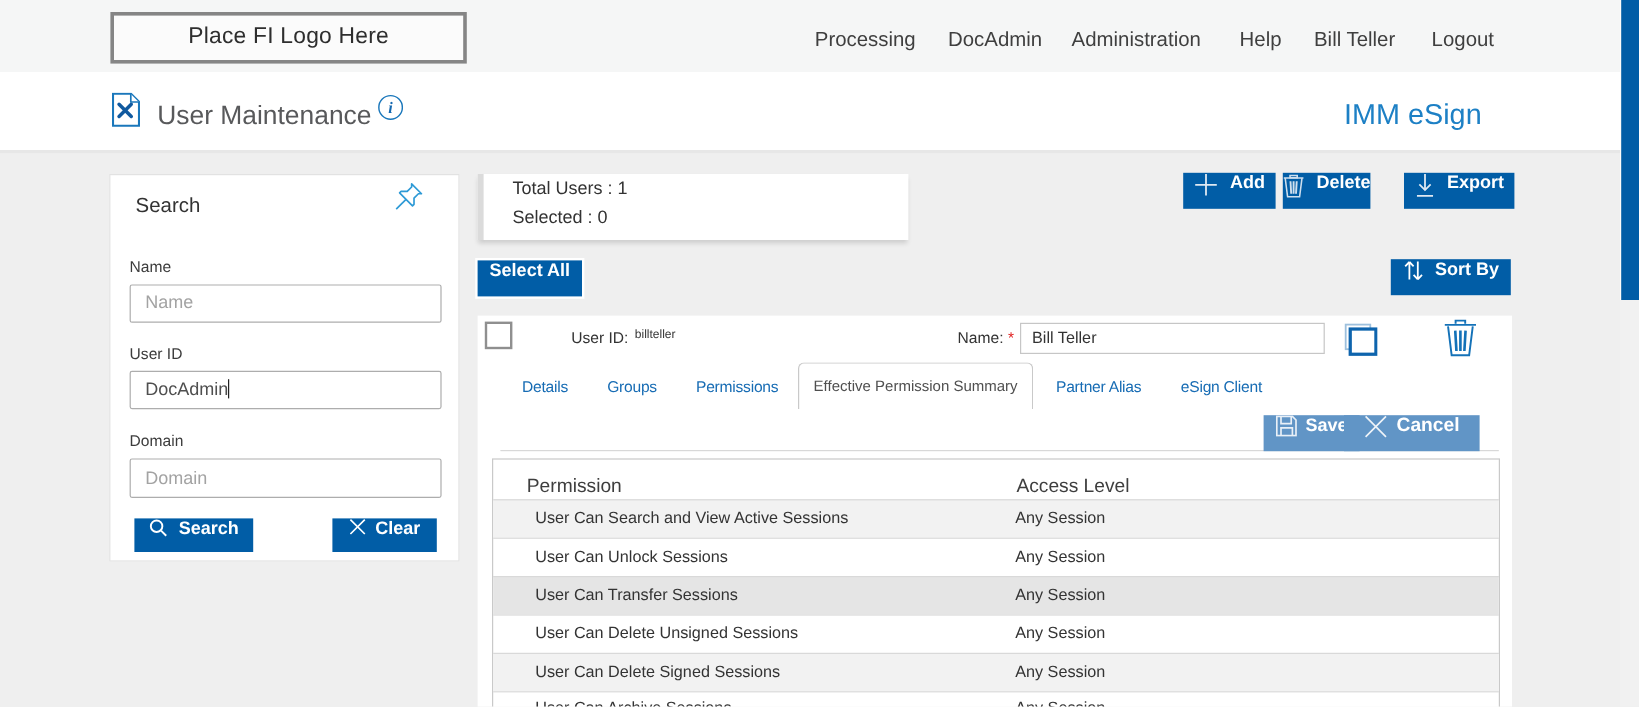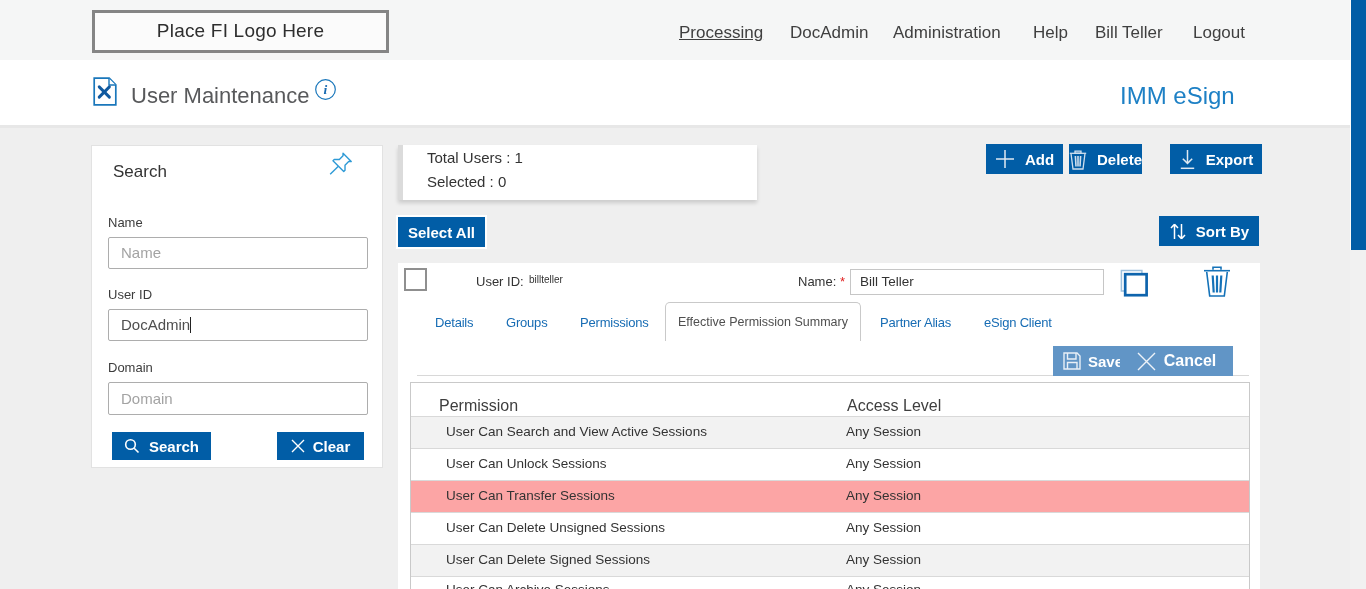--- a/index.html
+++ b/index.html
@@ -1,28 +1,28 @@
 <!DOCTYPE html>
 <html><head>
 <meta charset="utf-8">
 <style>
 *{margin:0;padding:0;box-sizing:border-box;}
 html,body{width:1366px;height:589px;}
 body{position:relative;font-family:"Liberation Sans",sans-serif;background:#efefef;overflow:hidden;}
 .abs{position:absolute;}
-.btn{position:absolute;background:#015da6;color:#fff;font-weight:bold;font-size:15px;display:flex;align-items:center;justify-content:center;}
+.btn{position:absolute;background:#015da6;color:#fff;font-weight:bold;font-size:15px;display:flex;align-items:flex-start;justify-content:center;}
 .btn svg{flex:0 0 auto;}
 </style>
 </head>
 <body>
 
 <div class="abs" style="left:0;top:0;width:1366px;height:60px;background:#f5f6f6;"></div>
 <div class="abs" style="left:92px;top:10px;width:297px;height:43px;border:3px solid #858585;background:#fbfbfb;text-align:center;line-height:36px;font-size:19px;color:#2e2e2e;letter-spacing:.2px;">Place FI Logo Here</div>
 <div style="position:absolute;top:0;height:60px;width:1366px;font-size:17px;color:#3f3f3f;">
-<span class="abs" style="left:679px;top:23px;text-decoration:underline;">Processing</span>
+<span class="abs" style="left:679px;top:23px;">Processing</span>
 <span class="abs" style="left:790px;top:23px;">DocAdmin</span>
 <span class="abs" style="left:893px;top:23px;">Administration</span>
 <span class="abs" style="left:1033px;top:23px;">Help</span>
 <span class="abs" style="left:1095px;top:23px;">Bill Teller</span>
 <span class="abs" style="left:1193px;top:23px;">Logout</span>
 </div>
 
 <div class="abs" style="left:0;top:60px;width:1366px;height:68px;background:#fff;border-bottom:3px solid #e7e7e7;"></div>
 <svg class="abs" style="left:93px;top:77px;" width="24" height="29" viewBox="0 0 24 29">
   <path d="M1.2 1.2 H16.2 L22.8 7.8 V27.8 H1.2 Z" fill="#fff" stroke="#1a77bb" stroke-width="1.7"></path>
@@ -162,21 +162,21 @@
       <span style="position:absolute;left:436px;top:14px;">Access Level</span>
     </div>
     <div class="trow" style="background:#f2f2f2;border-top:1px solid #d9d9d9;">
         <span>User Can Search and View Active Sessions</span>
         <i>Any Session</i>
       </div>
     <div class="trow" style="border-top:1px solid #d9d9d9;">
         <span>User Can Unlock Sessions</span>
         <i>Any Session</i>
       </div>
-    <div class="trow" style="background:#fca5a5;border-top:1px solid #d9d9d9;">
+    <div class="trow" style="background:#e5e5e5;border-top:1px solid #d9d9d9;">
         <span>User Can Transfer Sessions</span>
         <i>Any Session</i>
       </div>
     <div class="trow" style="border-top:1px solid #d9d9d9;">
         <span>User Can Delete Unsigned Sessions</span>
         <i>Any Session</i>
       </div>
     <div class="trow" style="background:#f2f2f2;border-top:1px solid #d9d9d9;">
         <span>User Can Delete Signed Sessions</span>
         <i>Any Session</i>

